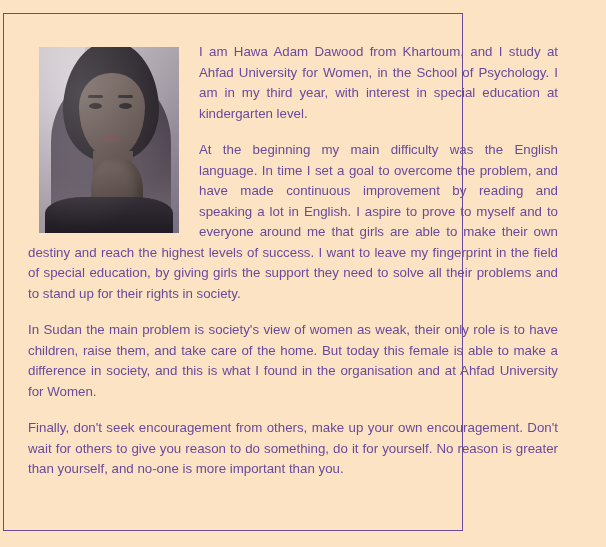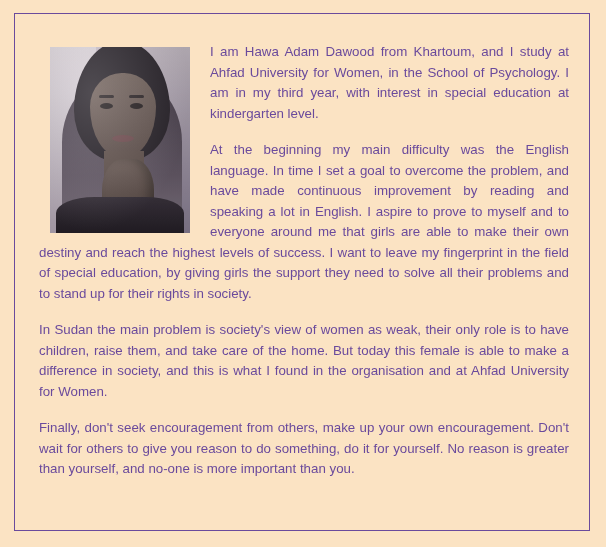--- a/index.html
+++ b/index.html
@@ -8,23 +8,23 @@
   }
   body {
     width: 606px;
     height: 547px;
     background: #fbe3c3;
     font-family: "Liberation Sans", sans-serif;
     overflow: hidden;
   }
   .card {
     position: absolute;
-    left: 14px;
+    left: 3px;
     top: 13px;
-    width: 576px;
+    width: 460px;
     height: 518px;
     border: 1px solid #6a4a9c;
     box-sizing: border-box;
     background: #fbe3c3;
   }
   .inner {
     position: absolute;
     left: 24px;
     top: 28px;
     width: 530px;

